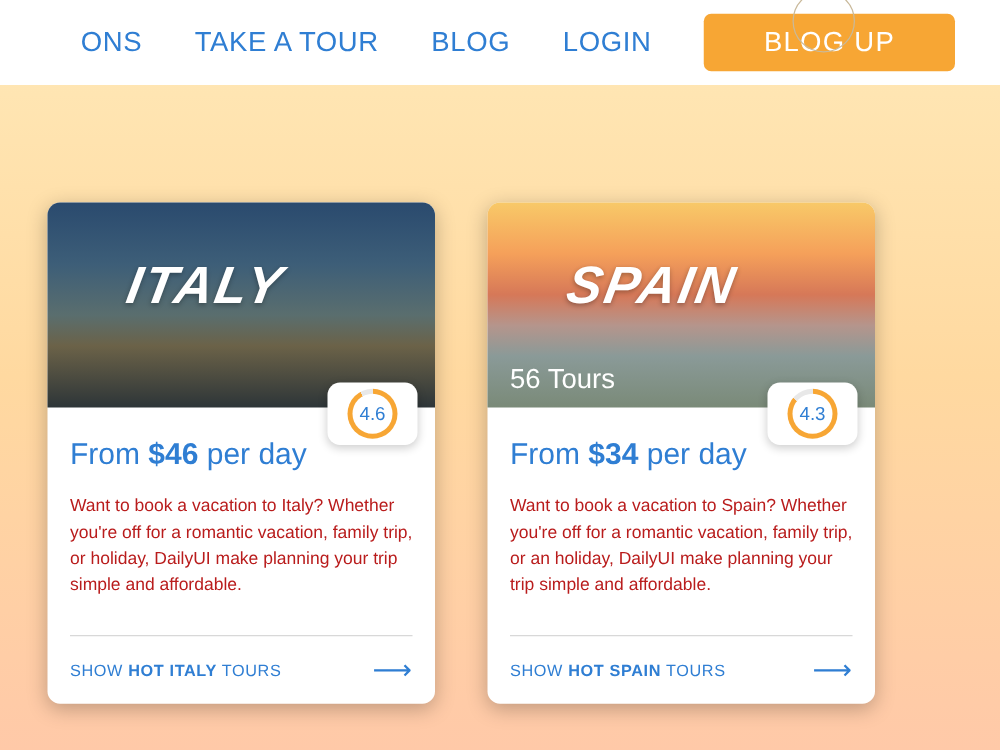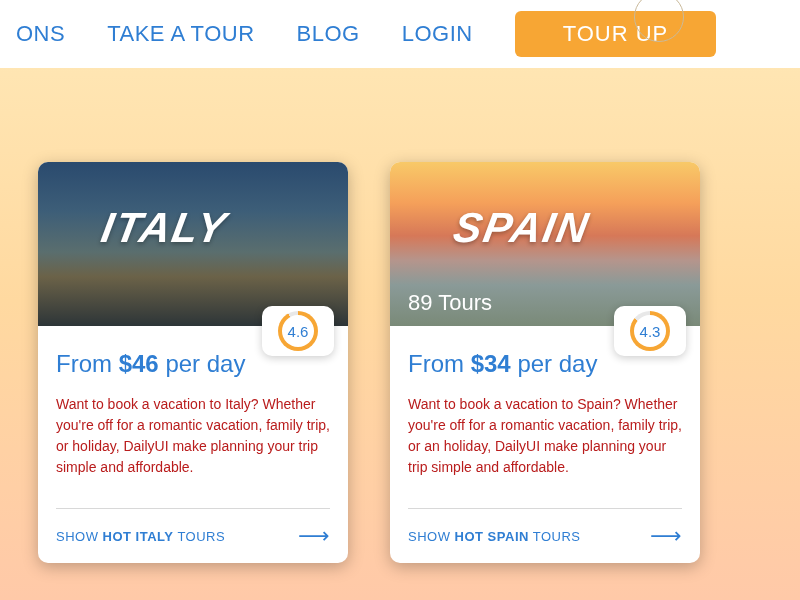--- a/index.html
+++ b/index.html
@@ -8,22 +8,22 @@
   width: 800px;
   height: 600px;
   overflow: hidden;
   background: linear-gradient(180deg, #ffe9b8 0%, #ffd9a0 50%, #ffc9a8 100%);
 }
 .header {
   background: #ffffff;
   height: 68px;
   display: flex;
   align-items: center;
-  justify-content: flex-start;
-  padding: 0 16px;
+  justify-content: flex-end;
+  padding: 0 36px;
   gap: 42px;
   position: relative;
 }
 .nav-item {
   color: #2f7ed3;
   font-size: 22px;
   font-weight: 300;
   letter-spacing: 0.5px;
   cursor: pointer;
 }
@@ -170,21 +170,21 @@
 }
 </style>
 </head>
 <body>
 
 <div class="header">
   <span class="nav-item">ONS</span>
   <span class="nav-item">TAKE A TOUR</span>
   <span class="nav-item">BLOG</span>
   <span class="nav-item">LOGIN</span>
-  <span class="signup-btn">TOUR UP</span>
+  <span class="signup-btn">BLOG UP</span>
   <div class="circle-overlay"></div>
 </div>
 
 <div class="cards">
 
   <div class="card">
     <div class="card-img italy">
       <div class="destination-name">ITALY</div>
     </div>
     <div class="rating-badge">
@@ -204,21 +204,21 @@
         </span>
         <span class="arrow">⟶</span>
       </div>
     </div>
   </div>
 
   <div class="card">
     <div class="card-img spain">
       <div class="destination-name">SPAIN</div>
       <div class="tour-count">
-        <span class="num">89</span>
+        <span class="num">56</span>
         <span>Tours</span>
       </div>
     </div>
     <div class="rating-badge">
       <div class="rating-circle r43">
         <div class="rating-inner">4.3</div>
       </div>
     </div>
     <div class="card-body">
       <div class="price">

